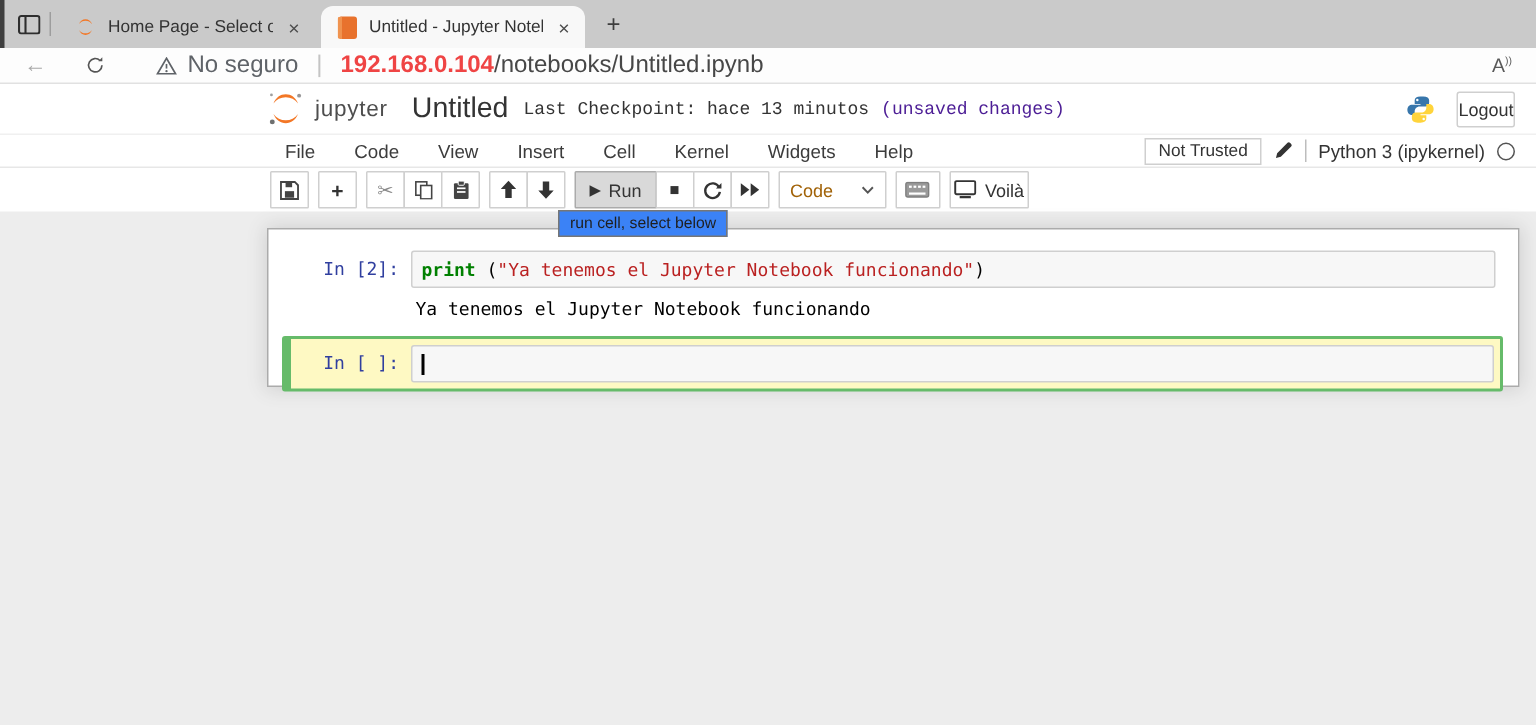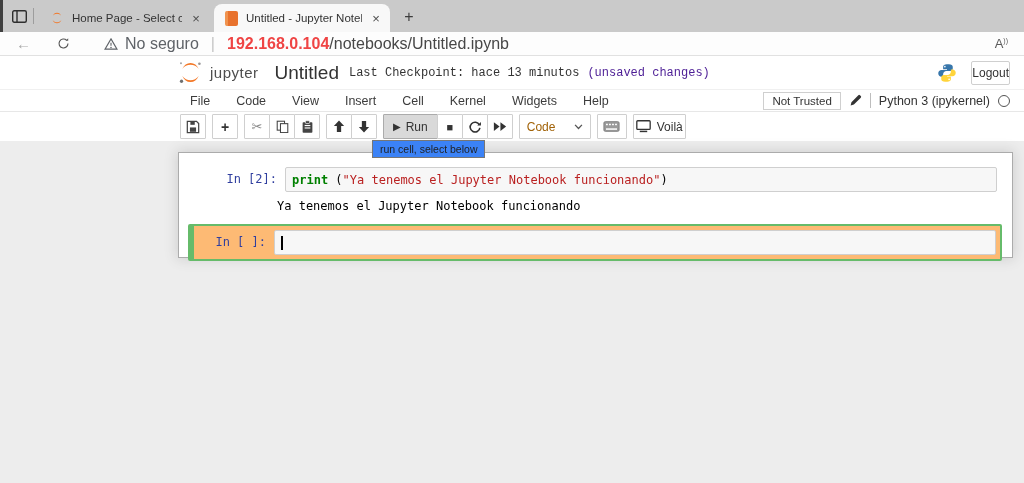--- a/index.html
+++ b/index.html
@@ -74,28 +74,28 @@
   .cell-type-select { height:25px; width:72px; background:#fff; border:1px solid #cfcfcf; border-radius:1px; display:flex; align-items:center; justify-content:space-between; padding:0 7px; font-size:12px; color:#a16207; cursor:pointer; }
   .kb-btn { width:30px; }
   .voila-btn { padding:0 2px; gap:6px; }
 
   
   .tooltip { position:absolute; left:372px; top:84px; background:#3b82f6; border:1px solid #767676; padding:2px 7px; font-size:10.5px; color:#1f1f1f; white-space:nowrap; z-index:5; }
 
   
   .notebook { position:absolute; left:178px; top:96px; width:835px; height:106px; background:#fff; border:1px solid #ababab; box-shadow:0 0 12px 1px rgba(87,87,87,0.2); padding-top:14px; }
   .mono { font-family:"DejaVu Sans Mono", monospace; font-size:12px; }
-  .cell-row { display:flex; align-items:flex-start;margin-left:11px; }
+  .cell-row { display:flex; align-items:flex-start; }
   .prompt { width:95px; flex:0 0 auto; text-align:right; padding-right:8px; color:#303F9F; line-height:25px; white-space:pre; }
   .input-box { flex:1; margin-right:15px; background:#f7f7f7; border:1px solid #cfcfcf; border-radius:2px; padding:4px 6px; min-height:25px; display:flex; align-items:center; }
   .kw { color:#008000; font-weight:bold; }
   .str { color:#BA2121; }
   .plain { color:#000; }
   .output-row { padding:7px 0 9px 98px; color:#000; }
-  .cell-selected { margin:2px 10px 0 9px; border:2px solid #66BB6A; border-left:6px solid #66BB6A; border-radius:2px; padding:4px 4px 4px 0; display:flex; background:#fdba74; }
+  .cell-selected { margin:2px 10px 0 9px; border:2px solid #66BB6A; border-left:6px solid #66BB6A; border-radius:2px; padding:4px 4px 4px 0; display:flex; background:#fef9c3; }
   .cell-selected .prompt { width:80px; }
   .cell-selected .input-box { margin-right:0; background:#f7f7f7; }
   .cursor { width:1.5px; height:14px; background:#000; }
 
   .icon-svg { display:block; }
 </style>
 </head>
 <body>
 
 <div class="screen">

